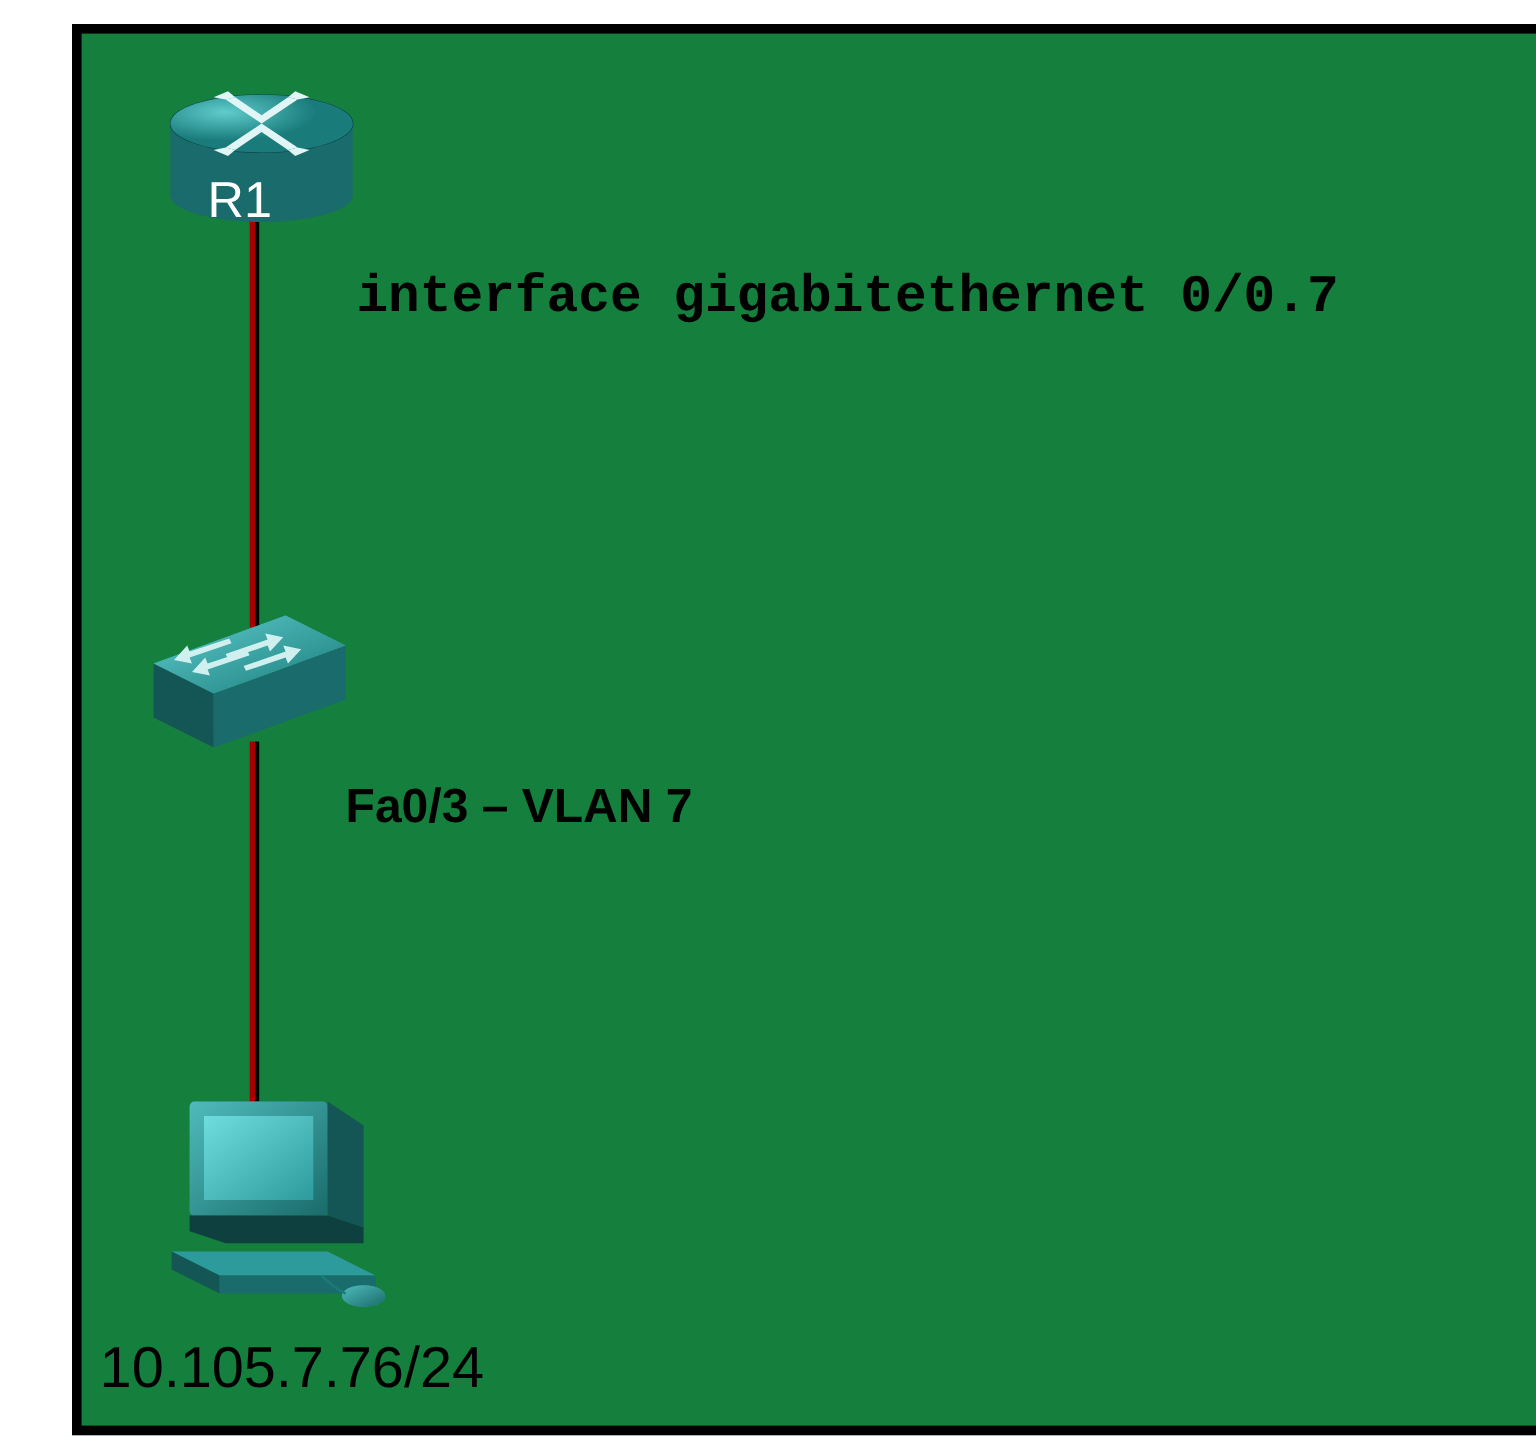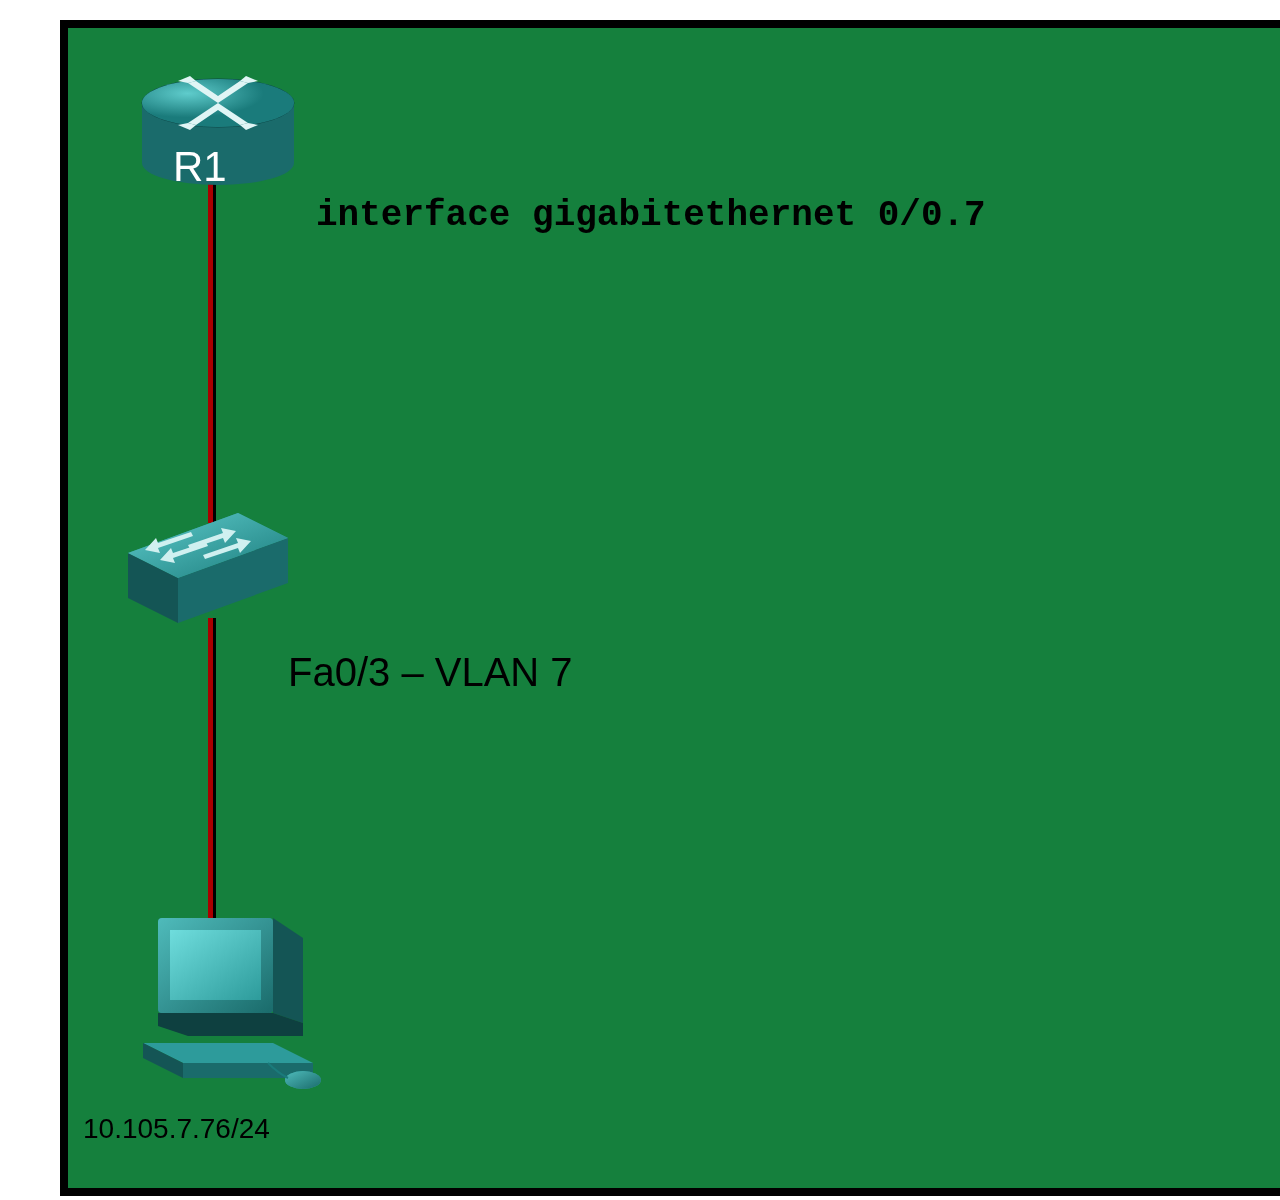--- a/index.html
+++ b/index.html
@@ -30,24 +30,24 @@
     .router-label {
       position: absolute;
       left: 105px;
       top: 115px;
       font-size: 42px;
       color: white;
       font-weight: normal;
     }
     .config-text {
       position: absolute;
-      left: 248px;
+      left: 229px;
       top: 44px;
       font-family: 'Courier New', monospace;
-      font-size: 36px;
+      font-size: 44px;
       font-weight: bold;
       line-height: 1.6;
       color: black;
       white-space: pre;
     }
     .config-line {
       display: block;
     }
     .highlight-q {
       background: #ffff00;
@@ -64,37 +64,38 @@
     .switch svg {
       width: 100%;
       height: 100%;
     }
     .switch-label {
       position: absolute;
       left: 220px;
       top: 622px;
       font-size: 40px;
       color: black;
+      font-weight: bold;
     }
     .pc {
       position: absolute;
       left: 60px;
       top: 880px;
       width: 200px;
       height: 190px;
     }
     .pc svg {
       width: 100%;
       height: 100%;
     }
     .pc-label {
       position: absolute;
       left: 15px;
       top: 1085px;
-      font-size: 28px;
+      font-size: 48px;
       color: black;
     }
     .link1 {
       position: absolute;
       left: 140px;
       top: 150px;
       width: 8px;
       height: 345px;
       background: linear-gradient(to right, #aa0000 0%, #aa0000 60%, #000000 60%, #000000 100%);
     }

